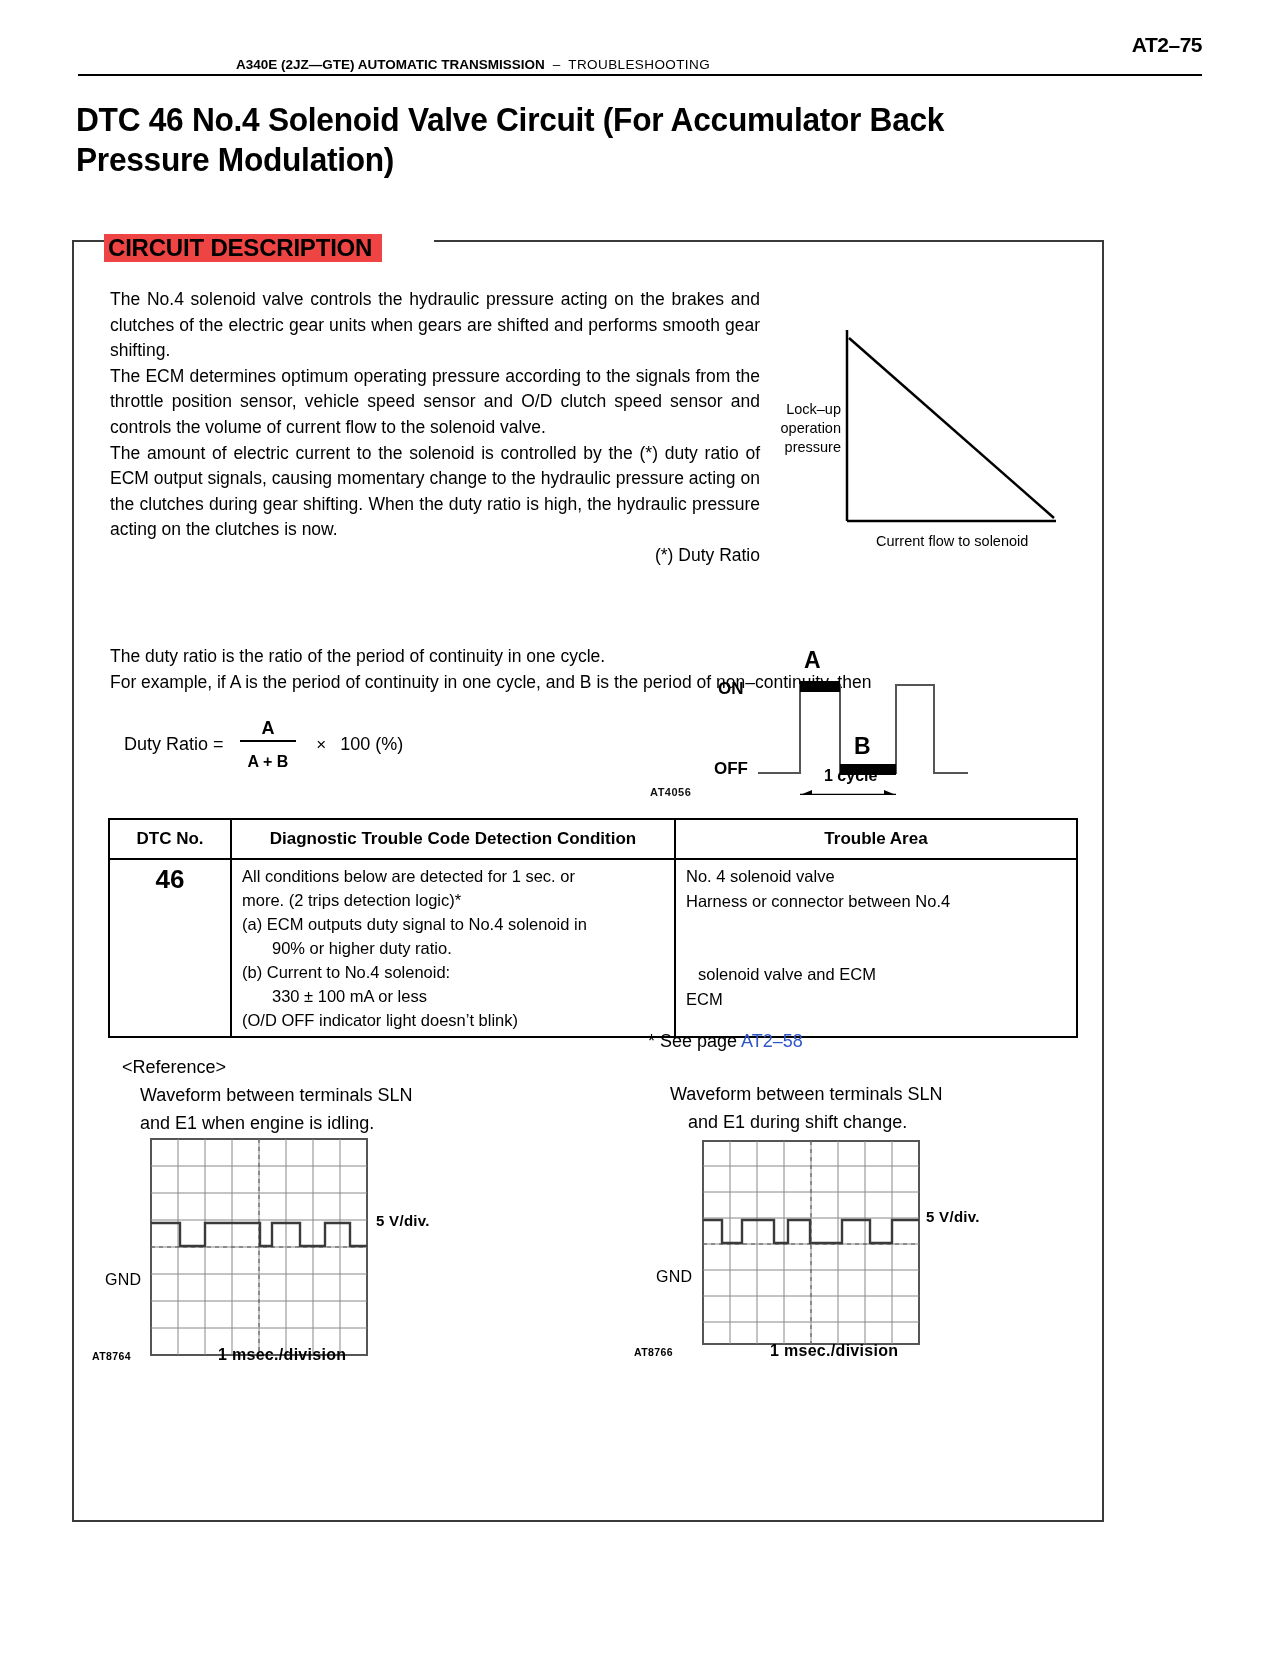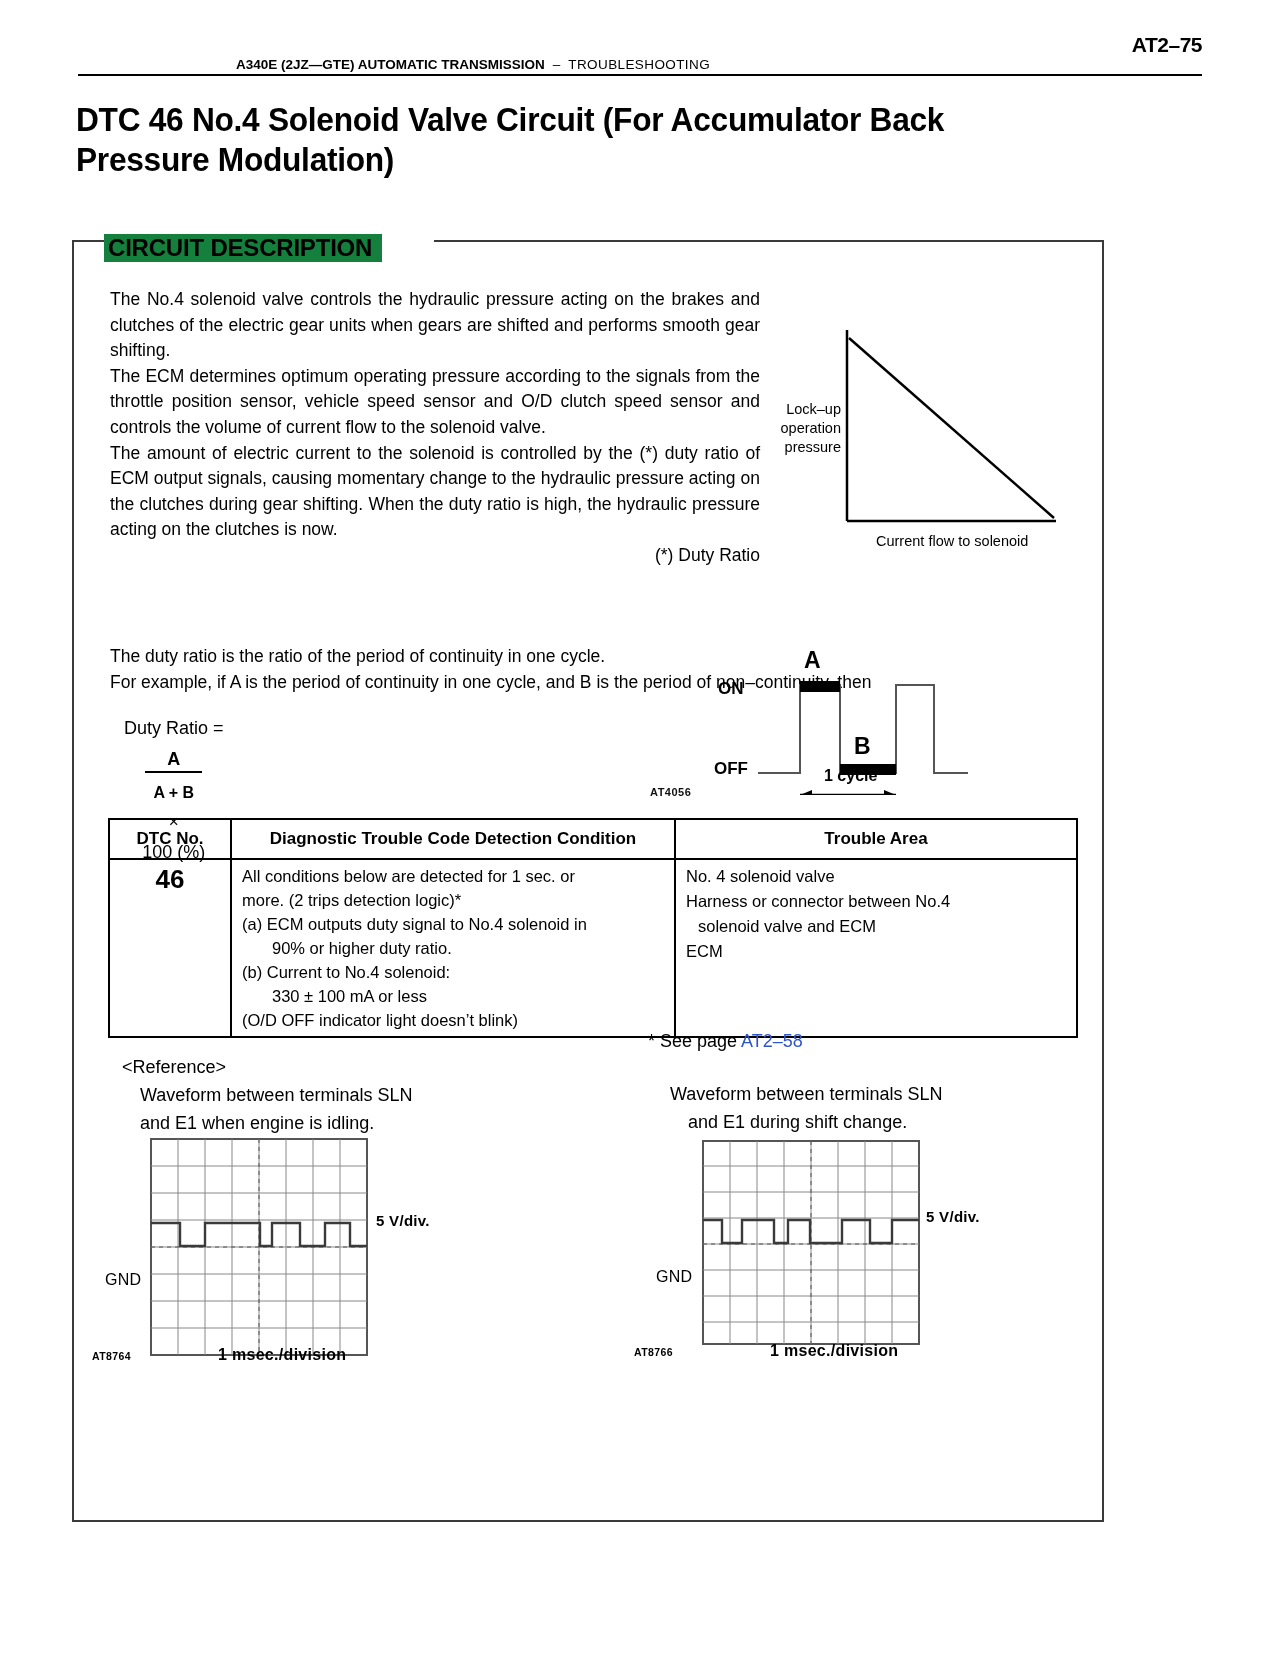--- a/index.html
+++ b/index.html
@@ -44,21 +44,21 @@
     border:2.5px solid #3a3a3a;
     box-sizing:border-box;
   }
   .cd-frame-topgap{
     position:absolute;left:30px;top:-3px;
     width:330px;height:8px;background:#fff;
   }
   .cd-heading{
     position:absolute;left:104px;top:234px;
     font-size:24px;font-weight:bold;letter-spacing:-0.2px;
-    background:#15803d;padding:0 10px 0 4px;
+    background:#ef4444;padding:0 10px 0 4px;
     z-index:4;
   }
 
   
   .cd-text{
     position:absolute;left:110px;top:287px;width:650px;
     font-size:17.5px;line-height:25.6px;
     text-align:justify;
   }
   .cd-text p{margin:0;}
@@ -78,21 +78,21 @@
   }
   .graph-box{position:absolute;left:88px;top:0px;width:212px;height:195px;}
   .graph-xlabel{
     position:absolute;left:120px;top:202px;width:200px;
     font-size:14.5px;line-height:19px;
   }
 
   
   .formula{
     position:absolute;left:124px;top:718px;
-    font-size:18px;display:flex;align-items:center;gap:10px;flex-direction:column;
+    font-size:18px;display:flex;align-items:center;gap:10px;
   }
   .frac{display:inline-flex;flex-direction:column;align-items:center;margin:0 6px;}
   .frac .num{font-weight:bold;font-size:18px;padding:0 14px 1px;}
   .frac .den{font-weight:bold;font-size:16px;border-top:2.5px solid #000;padding:11px 8px 0;}
   .times{font-size:17px;padding:0 4px;}
 
   
   .pulse-wrap{position:absolute;left:700px;top:655px;width:280px;height:145px;}
   .pulse-on{position:absolute;left:18px;top:24px;font-size:17px;font-weight:bold;}
   .pulse-off{position:absolute;left:14px;top:104px;font-size:17px;font-weight:bold;}
@@ -121,21 +121,21 @@
   }
   .col-no{width:108px;}
   .col-cond{width:430px;}
   .dtc-num{
     text-align:center;font-size:26px;font-weight:bold;
     vertical-align:middle;
   }
   .cond-cell{line-height:24px;}
   .cond-cell .ind{padding-left:30px;display:block;}
   .area-cell{line-height:25px;padding-left:24px;}
-  .area-cell .ind2{padding-left:12px;display:block;}
+  .area-cell .ind2{padding-left:12px;display:block;margin-top:48px;}
 
   .see-page{
     position:absolute;left:648px;top:1031px;
     font-size:18px;
   }
   .see-page a{color:#2f56c9;text-decoration:none;}
 
   
   .ref-head{
     position:absolute;left:122px;top:1053px;

